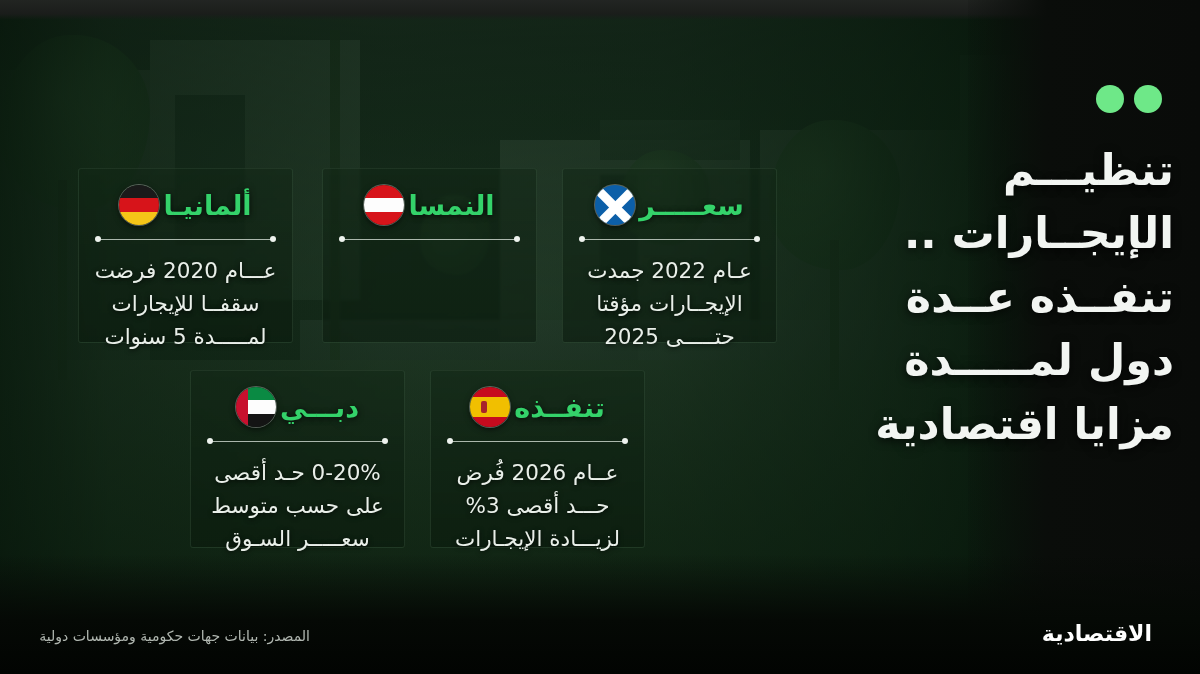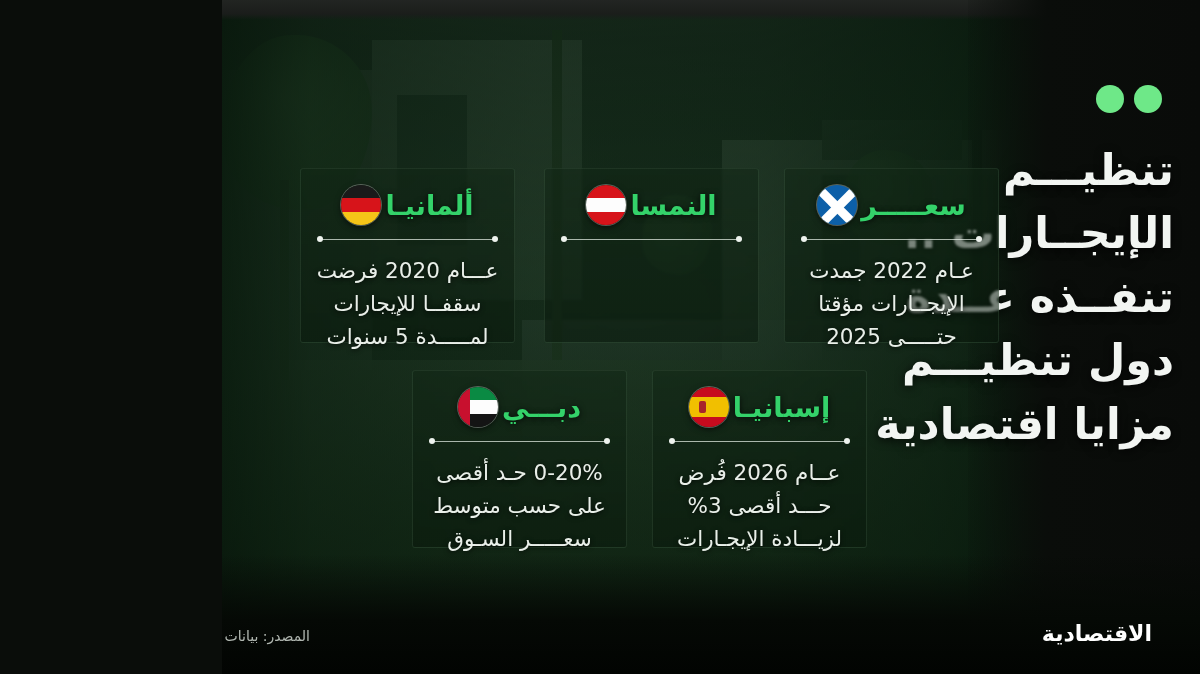--- a/index.html
+++ b/index.html
@@ -3,21 +3,21 @@
 <meta charset="utf-8">
 <title>infographic</title>
 <style>
   * { margin:0; padding:0; box-sizing:border-box; }
   html, body {
     width:1200px; height:674px; overflow:hidden;
     background:#0a0d0a;
     font-family:"DejaVu Sans","Liberation Sans",sans-serif;
   }
   #stage {
-    position:relative; width:978px; height:674px;
+    position:relative; width:1200px; height:674px;
     background:#7f1d1d; overflow:hidden;
   }
 
   
   #photo {
     position:absolute; inset:0;
     background:
       
       linear-gradient(180deg,#2b2f2c 0%,#222725 6%,#1b231e 16%,#18211b 34%,#141d17 60%,#101a14 100%);
     overflow:hidden;
@@ -198,21 +198,21 @@
 
   <div id="dots">
     <span class="dot"></span>
     <span class="dot"></span>
   </div>
 
   <div id="headline">
     <div>تنظيـــم</div>
     <div>الإيجــارات ..</div>
     <div>تنفــذه عــدة</div>
-    <div>دول تنظيـــم</div>
+    <div>دول لمـــــدة</div>
     <div>مزايا اقتصادية</div>
   </div>
 
   <div class="card" style="left:562px;top:168px;width:215px;height:175px;">
     <div class="card-head">
       <span class="country">سعـــــر</span>
       <span class="flag f-sc">
           <i></i>
           <i></i>
         </span>
@@ -257,21 +257,21 @@
       <span class="ln"></span>
       <span class="pt r"></span>
     </div>
     <div class="card-body">عـــام 2020 فرضت
 سقفــا  للإيجارات
 لمـــــدة 5 سنوات</div>
   </div>
 
   <div class="card" style="left:430px;top:370px;width:215px;height:178px;">
     <div class="card-head">
-      <span class="country">إسبانيـا</span>
+      <span class="country">تنفــذه</span>
       <span class="flag f-es">
           <i></i>
           <i></i>
           <i></i>
           <i></i>
         </span>
     </div>
     <div class="divider">
       <span class="pt l"></span>
       <span class="ln"></span>

